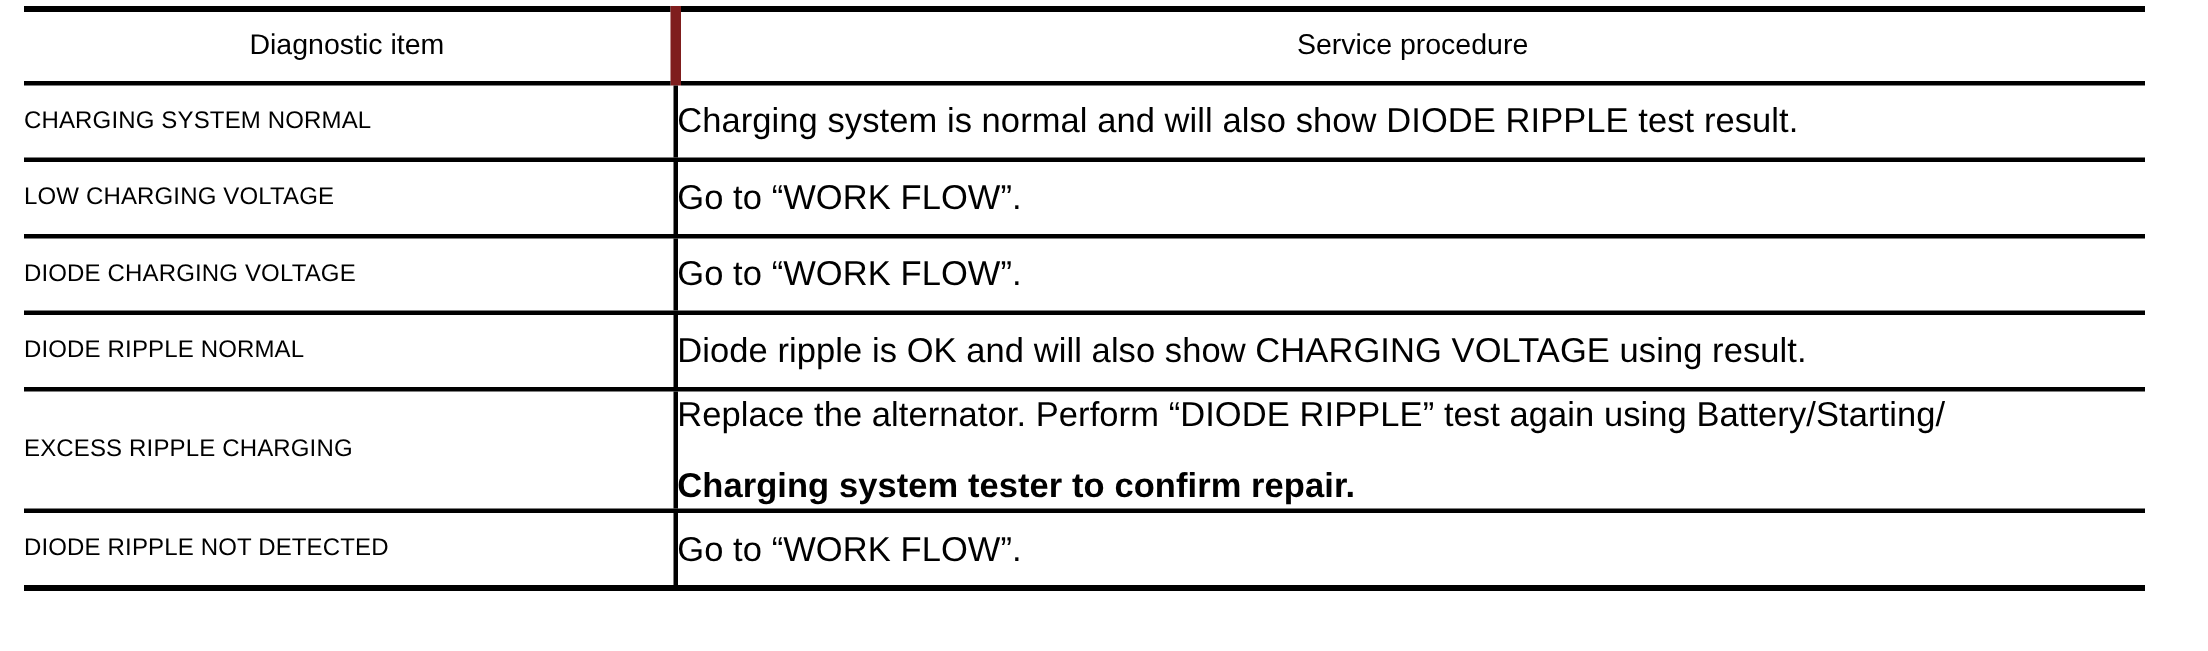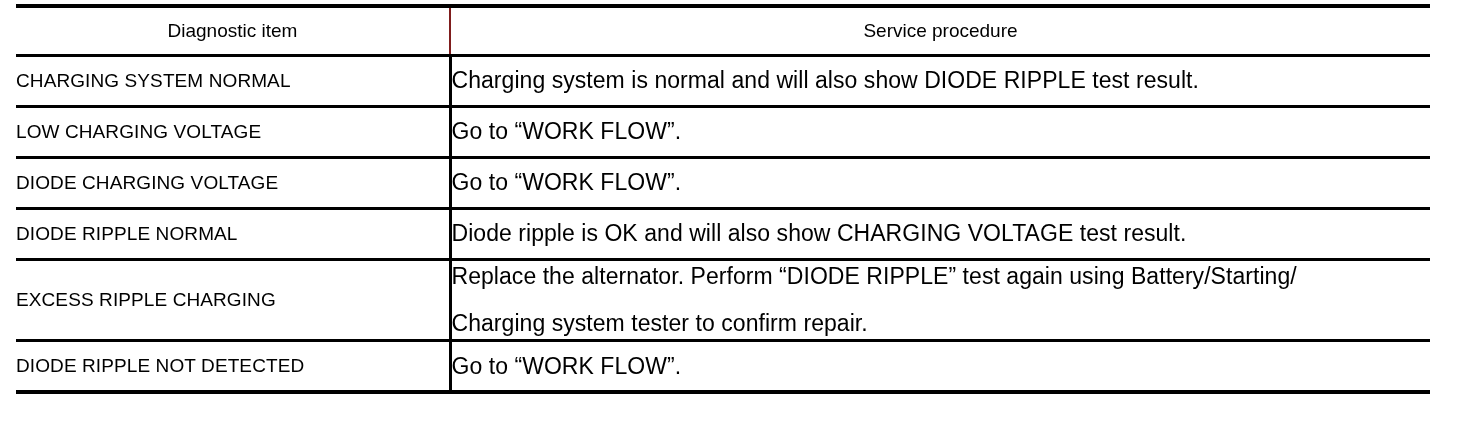--- a/index.html
+++ b/index.html
@@ -39,21 +39,21 @@
     padding: 0;
     vertical-align: middle;
     font-weight: normal;
   }
   table.diag-table tr:last-child td {
     border-bottom: none;
   }
 
   .cell-item {
     padding: 0 14px 0 17px;
-    font-size: 19px;
+    font-size: 16px;
     letter-spacing: 0.1px;
     line-height: 1.28;
   }
   .cell-proc {
     border-left: 3px solid #000;
     padding: 0 12px 0 12px;
     font-size: 23px;
     letter-spacing: 0.05px;
     line-height: 1.35;
   }
@@ -61,29 +61,29 @@
   .head-row th {
     height: 46px;
   }
   .head-item {
     font-size: 19px;
     padding: 0 14px;
   }
   .head-proc {
     text-align: center;
     font-size: 19px;
-    border-left: 2px solid #7f1d1d;
+    border-left: 7px solid #7f1d1d;
     padding: 0 12px;
   }
 
   .body-row td { height: 48px; }
   .body-row.tall td { height: 77px; }
 
   .proc-line { display: block; white-space: nowrap; }
-  .proc-line + .proc-line { margin-top: 16px; }
+  .proc-line + .proc-line { margin-top: 16px; font-weight: bold; }
 </style>
 </head>
 <body>
 
 <div class="table-wrap">
   <table class="diag-table">
     <colgroup>
       <col class="c-item">
       <col class="c-proc">
     </colgroup>
@@ -108,21 +108,21 @@
         </tr>
         <tr class="body-row">
           <td class="cell-item">DIODE CHARGING VOLTAGE</td>
           <td class="cell-proc">
             <span class="proc-line">Go to “WORK FLOW”.</span>
           </td>
         </tr>
         <tr class="body-row">
           <td class="cell-item">DIODE RIPPLE NORMAL</td>
           <td class="cell-proc">
-            <span class="proc-line">Diode ripple is OK and will also show CHARGING VOLTAGE test result.</span>
+            <span class="proc-line">Diode ripple is OK and will also show CHARGING VOLTAGE using result.</span>
           </td>
         </tr>
         <tr class="body-row tall">
           <td class="cell-item">EXCESS RIPPLE CHARGING</td>
           <td class="cell-proc">
             <span class="proc-line">Replace the alternator. Perform “DIODE RIPPLE” test again using Battery/Starting/</span>
             <span class="proc-line">Charging system tester to confirm repair.</span>
           </td>
         </tr>
         <tr class="body-row">

